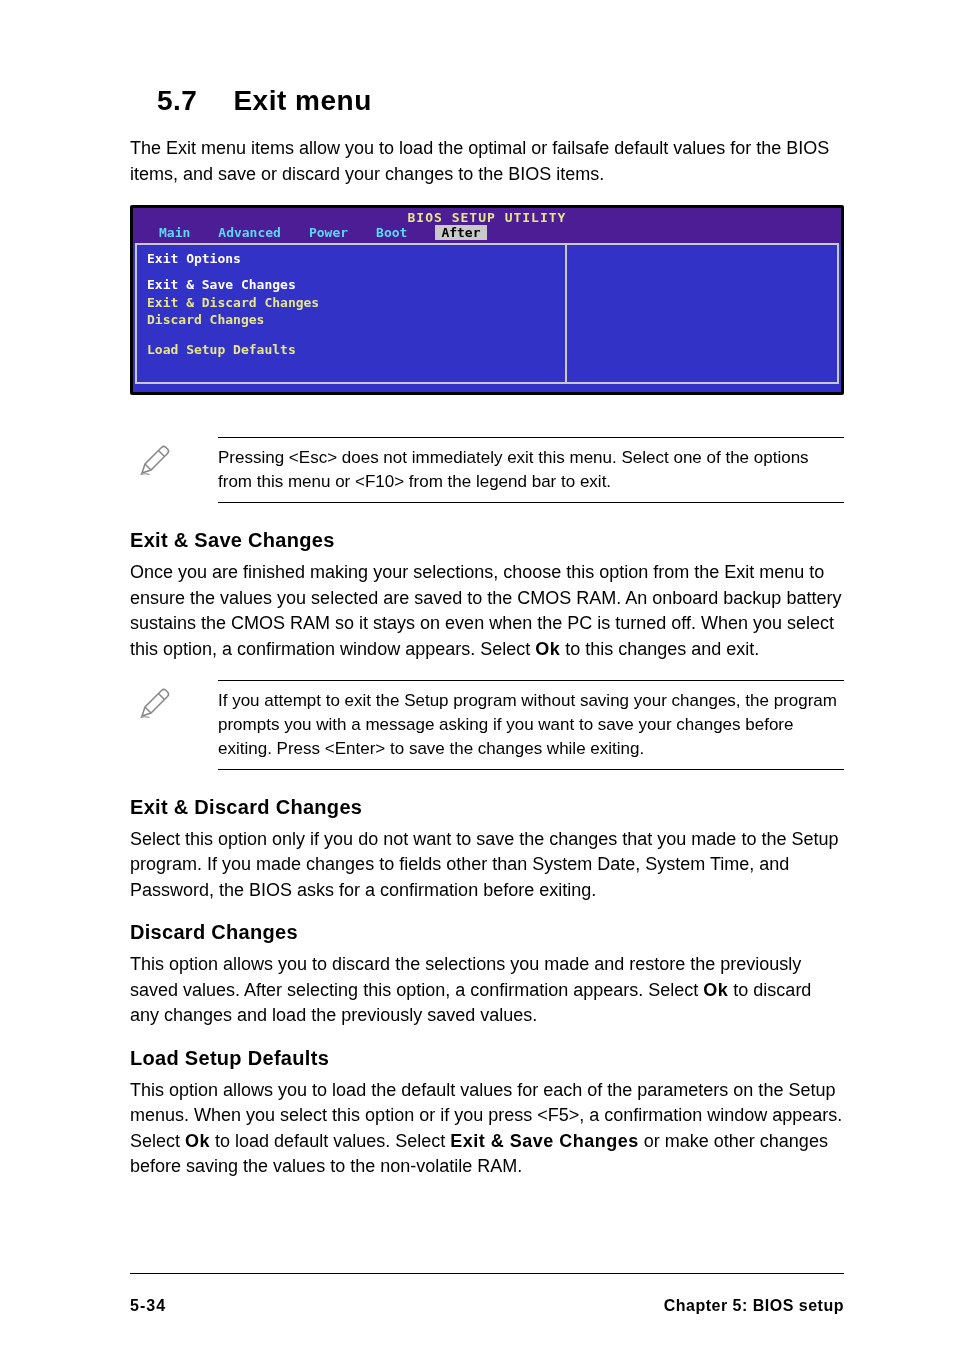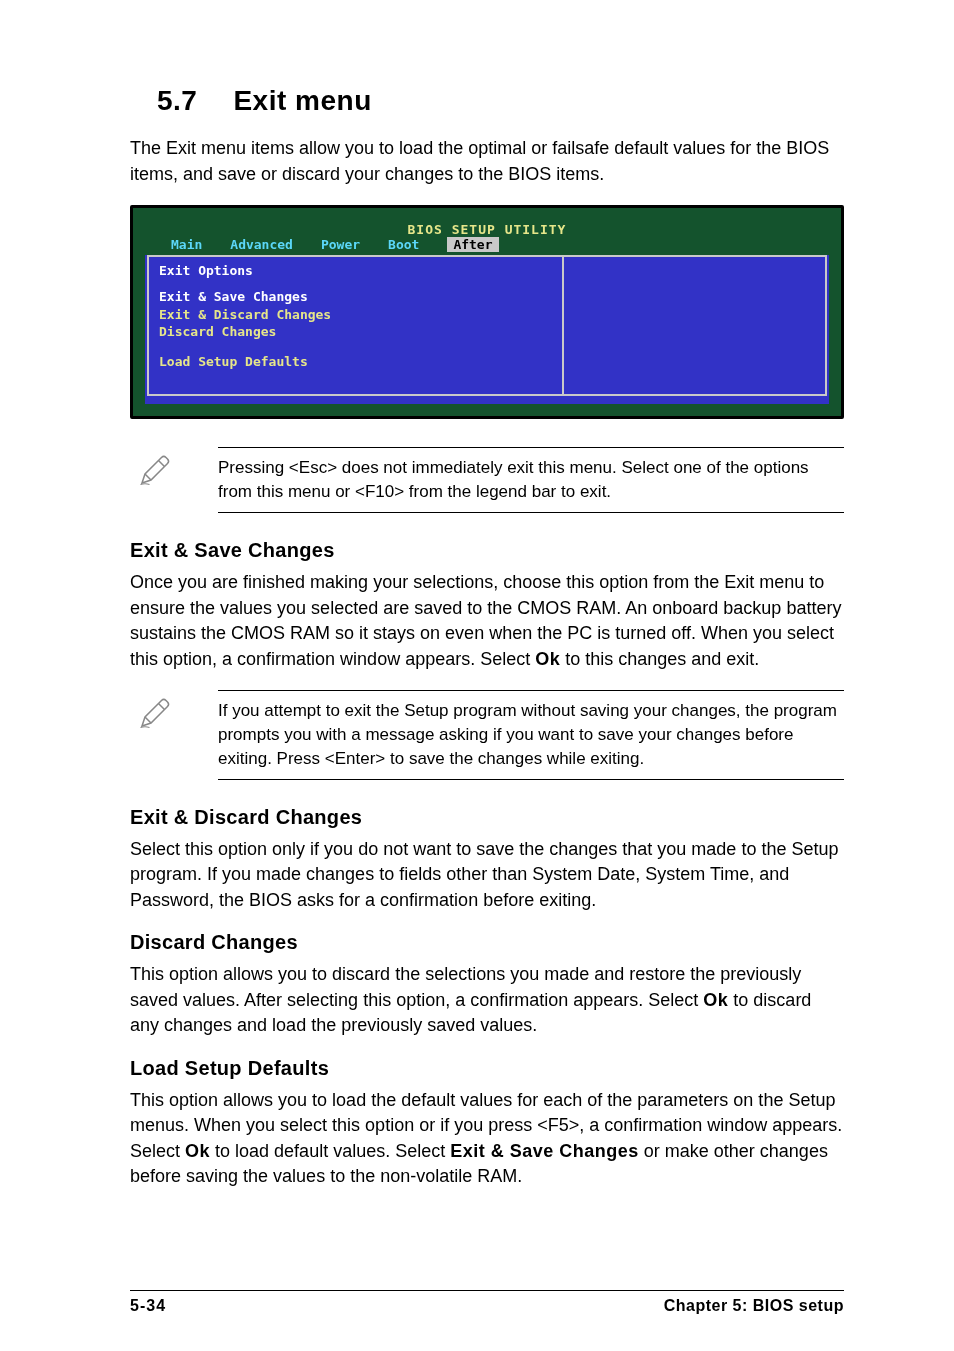--- a/index.html
+++ b/index.html
@@ -19,25 +19,25 @@
     letter-spacing: 0.5px;
     margin-left: 27px;
   }
   .section-title .num { display: inline-block; margin-right: 36px; }
   .intro-text {
     font-size: 18px;
     line-height: 1.45;
     margin-bottom: 18px;
   }
   .bios-box {
-    background: #14532d;
+    background: #4c1d95;
     border: 3px solid #000;
     border-radius: 2px;
-    margin-bottom: 28px;
-    padding: 12px;
+    margin-bottom: 42px;
+    padding: 0;
     overflow: hidden;
   }
   .bios-title {
     text-align: center;
     color: #e6e68a;
     font-family: "Lucida Console", Monaco, monospace;
     font-size: 13px;
     font-weight: bold;
     letter-spacing: 1px;
     padding-top: 2px;
@@ -133,21 +133,21 @@
   .esc-inline { font-weight: bold; letter-spacing: 0.5px; }
 
   .footer {
     position: absolute;
     bottom: 36px;
     left: 130px;
     right: 110px;
     border-top: 1.5px solid #000;
     display: flex;
     justify-content: space-between;
-    padding-top: 6px;
+    padding-top: 23px;
     font-size: 16px;
   }
   .footer-left { font-weight: bold; letter-spacing: 1px; }
   .footer-right { font-weight: bold; letter-spacing: 0.5px; }
 </style>
 </head>
 <body>
 
 <h1 class="section-title">
   <span class="num">5.7</span><span>Exit menu</span>

